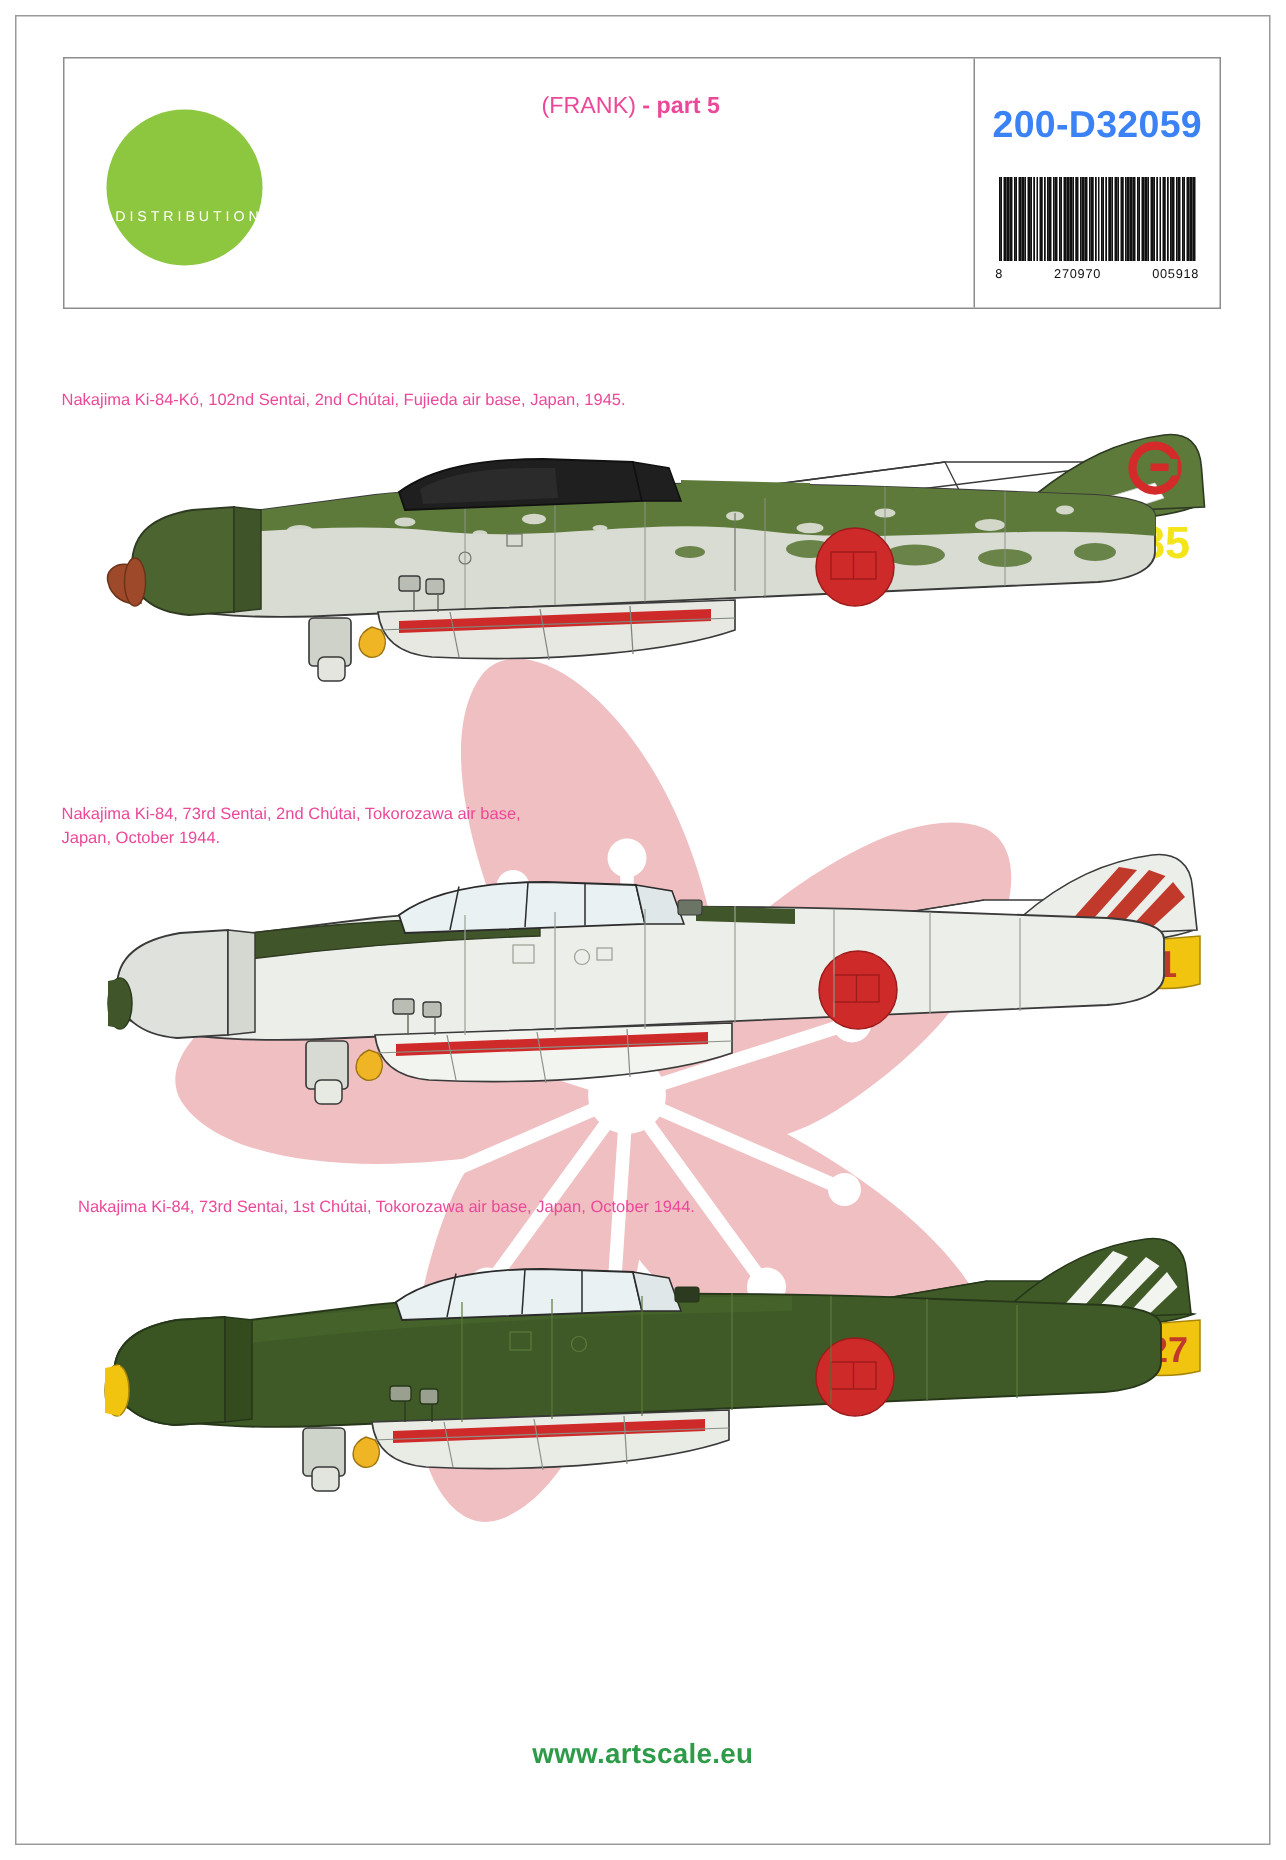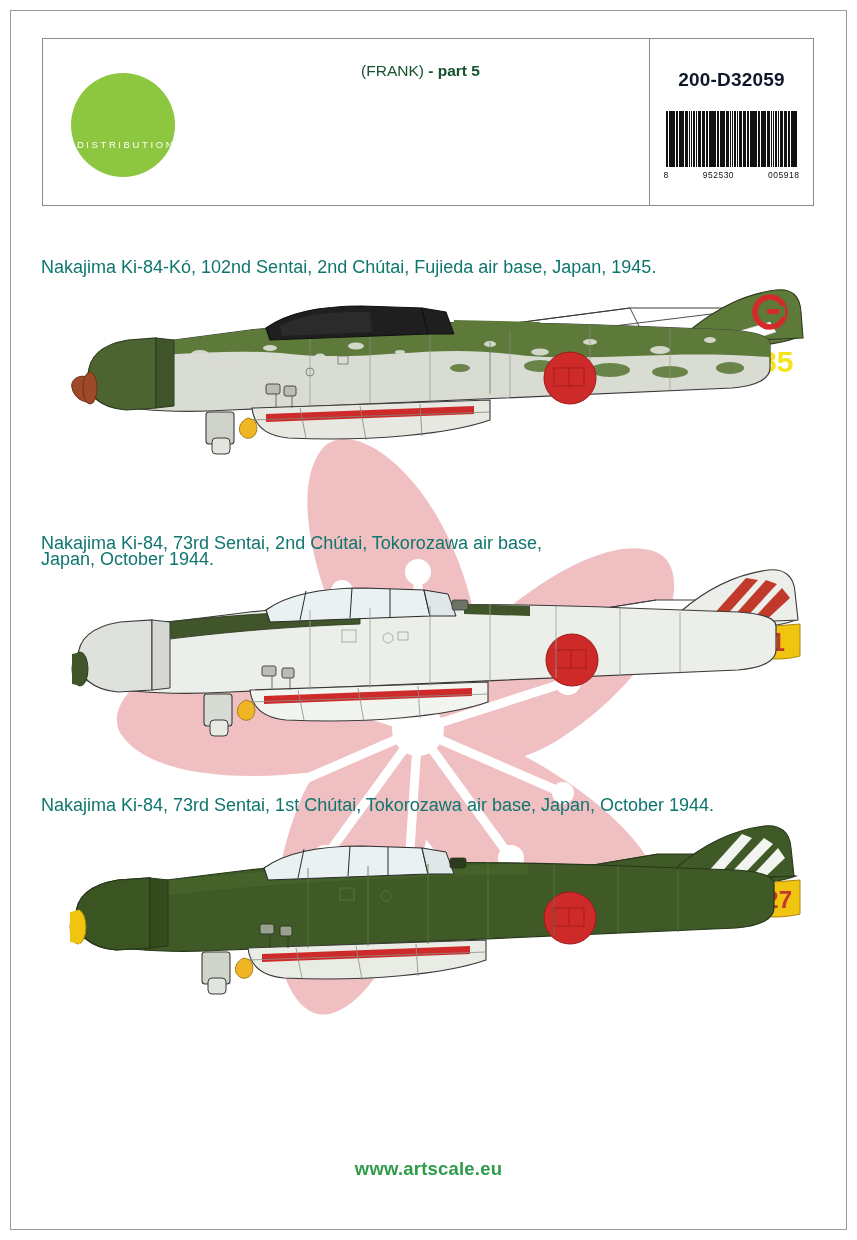--- a/index.html
+++ b/index.html
@@ -81,21 +81,21 @@
   .title-main {
     font-size: 30px;
     font-weight: bold;
     color: #111;
     letter-spacing: 0px;
     line-height: 36px;
     padding-top: 9px;
   }
   .title-sub1 {
     font-size: 15.5px;
-    color: #14532d;
+    color: #ec4899;
     margin-top: 5px;
   }
   .title-sub1 b { font-weight: bold; }
   .title-sub2 {
     font-size: 15.5px;
     font-weight: bold;
     color: #111;
     margin-top: 4px;
   }
   .scale-bar {
@@ -115,23 +115,23 @@
 
   .code-block {
     position: absolute;
     right: 0; top: 0;
     width: 164px; height: 166px;
     border-left: 1px solid #8c8c8c;
     text-align: center;
   }
   .code-text {
     margin-top: 30px;
-    font-size: 19px;
+    font-size: 25px;
     font-weight: bold;
-    color: #0f172a;
+    color: #3b82f6;
     letter-spacing: .2px;
   }
   .barcode {
     margin: 20px auto 0 auto;
     width: 132px; height: 56px;
     display: flex;
     align-items: flex-end;
     gap: 0px;
     overflow: hidden;
   }
@@ -144,28 +144,28 @@
     display: flex;
     justify-content: space-between;
     letter-spacing: .5px;
     font-family: "Liberation Sans", sans-serif;
   }
 
   
   .caption {
     position: absolute;
     z-index: 4;
-    font-size: 18px;
-    color: #0f766e;
+    font-size: 11px;
+    color: #ec4899;
     line-height: 16px;
     white-space: pre-line;
   }
   #cap1 { left: 41px; top: 259px; }
   #cap2 { left: 41px; top: 535px; }
-  #cap3 { left: 41px; top: 797px; }
+  #cap3 { left: 52px; top: 797px; }
 
   
   .plane { position: absolute; z-index: 2; }
   #plane1 { left: 70px; top: 282px; width: 735px; height: 205px; }
   #plane2 { left: 60px; top: 558px; width: 745px; height: 205px; }
   #plane3 { left: 58px; top: 818px; width: 748px; height: 205px; }
 
   
   .footer {
     position: absolute;
@@ -454,21 +454,21 @@
         <i style="width: 0.647059px; background: transparent;"></i>
         <i style="width: 0.647059px; background: rgb(17, 17, 17);"></i>
         <i style="width: 0.647059px; background: rgb(17, 17, 17);"></i>
         <i style="width: 0.647059px; background: rgb(17, 17, 17);"></i>
         <i style="width: 0.647059px; background: transparent;"></i>
         <i style="width: 0.647059px; background: rgb(17, 17, 17);"></i>
         <i style="width: 0.647059px; background: rgb(17, 17, 17);"></i>
       </div>
     <div class="barcode-digits">
       <span>8</span>
-      <span>952530</span>
+      <span>270970</span>
       <span>005918</span>
     </div>
   </div>
 </div>
 
 <div class="caption" id="cap1">Nakajima Ki-84-Kó, 102nd Sentai, 2nd Chútai, Fujieda air base, Japan, 1945.</div>
 <div class="caption" id="cap2">Nakajima Ki-84, 73rd Sentai, 2nd Chútai, Tokorozawa air base,
 Japan, October 1944.</div>
 <div class="caption" id="cap3">Nakajima Ki-84, 73rd Sentai, 1st Chútai, Tokorozawa air base, Japan, October 1944.</div>
 

